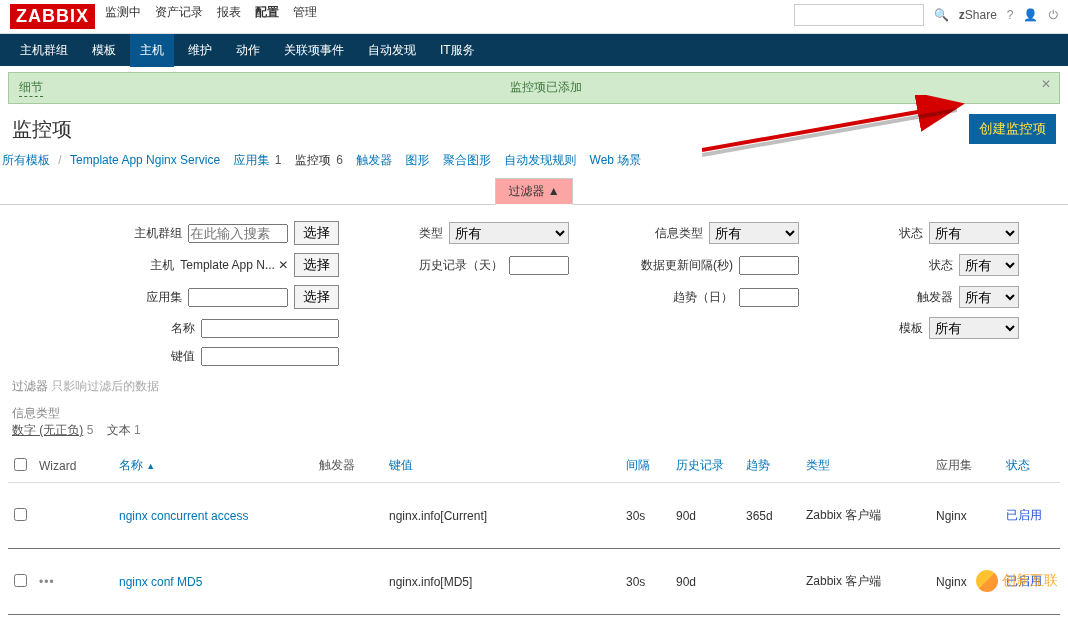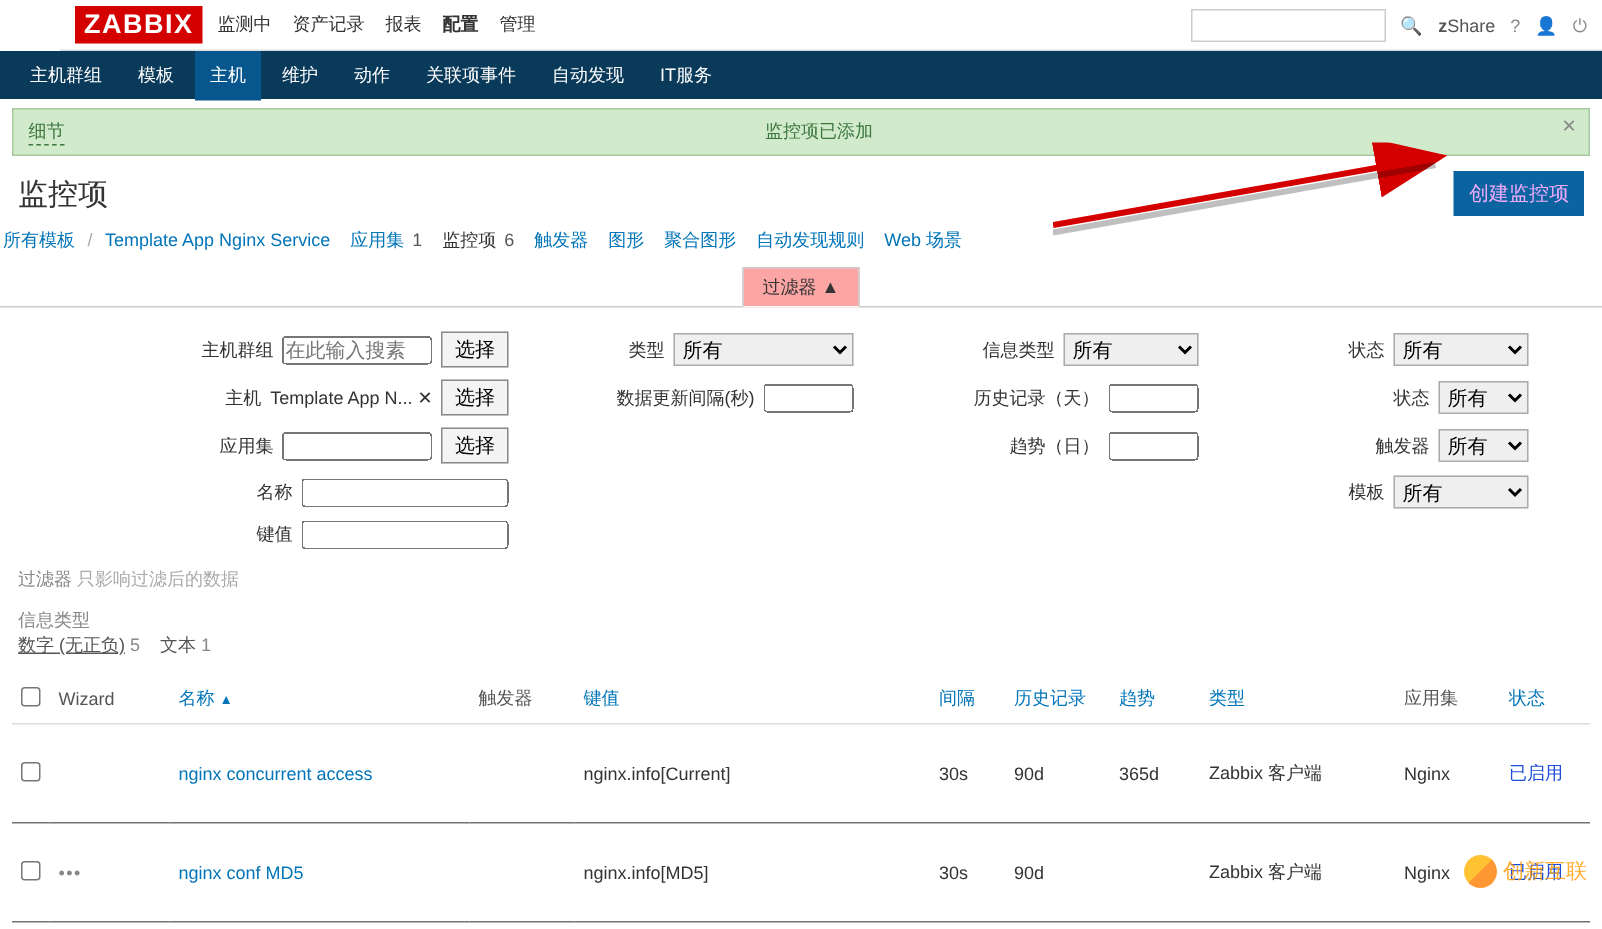--- a/index.html
+++ b/index.html
@@ -1,20 +1,20 @@
 <!DOCTYPE html>
 <html><head>
 <meta charset="utf-8">
 <style>
 * { box-sizing: border-box; margin: 0; padding: 0; }
 body { font-family: Arial, "Microsoft YaHei", sans-serif; font-size: 12px; color: #333; background: #fff; width: 1068px; }
 a { color: #0275b8; text-decoration: none; cursor: pointer; }
 
 
-.topbar { display: flex; align-items: center; padding: 4px 10px; border-bottom: 1px solid #ddd; margin-left: 40px; }
+.topbar { display: flex; align-items: flex-start; padding: 4px 10px; border-bottom: 1px solid #ddd; }
 .logo { background: #d40000; color: #fff; font-weight: bold; font-size: 18px; padding: 2px 6px; margin-right: 10px; letter-spacing: 1px; }
 .topmenu { display: flex; gap: 14px; }
 .topmenu a { color: #333; }
 .topmenu a.active { font-weight: bold; }
 .topbar-right { margin-left: auto; display: flex; align-items: center; gap: 10px; color: #666; }
 .searchbox { border: 1px solid #ccc; padding: 2px 6px; width: 130px; height: 22px; }
 .zshare { color: #555; }
 .icon-tb { color: #888; cursor: pointer; }
 
 
@@ -24,21 +24,21 @@
 
 
 .banner { background: #d1eacc; border: 1px solid #a6c99f; margin: 6px 8px; padding: 6px 10px; position: relative; color: #3c763d; display: flex; }
 .banner .details { border-bottom: 1px dashed #3c763d; }
 .banner .msg { flex: 1; text-align: center; }
 .banner .close { position: absolute; right: 8px; top: 4px; color: #888; }
 
 
 .page-head { display: flex; align-items: center; padding: 4px 12px; }
 .page-title { font-size: 20px; color: #333; }
-.create-btn { margin-left: auto; background: #0b63a0; color: #f0abfc; padding: 6px 10px; border: none; cursor: pointer; position: relative; z-index: 2;}
+.create-btn { margin-left: auto; background: #0b63a0; color: #fde047; padding: 6px 10px; border: none; cursor: pointer; position: relative; z-index: 2;}
 
 
 .arrow-wrap { position: relative; height: 0; }
 .arrow-svg { position: absolute; left: 702px; top: -53px; pointer-events: none; z-index: 1; }
 
 
 .crumbs { padding: 4px 2px 8px; color: #555; }
 .crumbs span.count { color: #555; margin-left: 2px; }
 .crumbs .sep { margin: 0 5px; color: #aaa; }
 .crumbs a.curr { color: #333; }
@@ -178,25 +178,25 @@
         <label>状态</label>
         <select style="width:90px"><option>所有</option></select>
       </div>
 
     <div class="fg-cell">
         <label>主机</label>
         <span class="chip">Template App N...  ✕</span>
         <button class="btn-small">选择</button>
       </div>
     <div class="fg-cell">
+        <label>历史记录（天）</label>
+        <input type="text" style="">
+      </div>
+    <div class="fg-cell">
         <label>数据更新间隔(秒)</label>
-        <input type="text" style="">
-      </div>
-    <div class="fg-cell">
-        <label>历史记录（天）</label>
         <input type="text" style="">
       </div>
     <div class="fg-cell">
         <label>状态</label>
         <select style="width:60px"><option>所有</option></select>
       </div>
 
     <div class="fg-cell">
         <label>应用集</label>
         <input type="text" style="width: 100px;">

